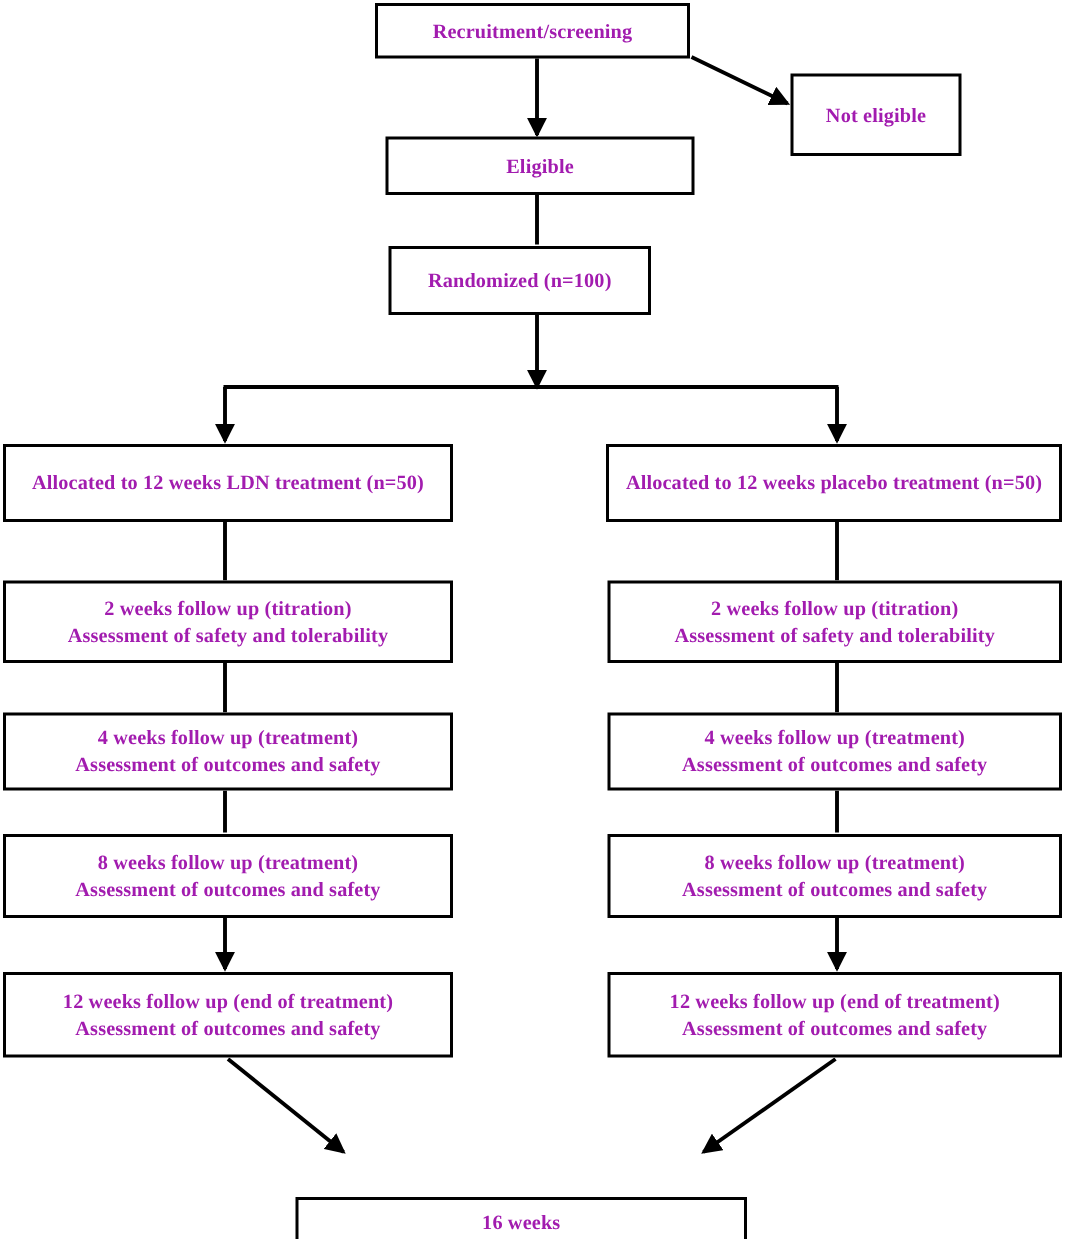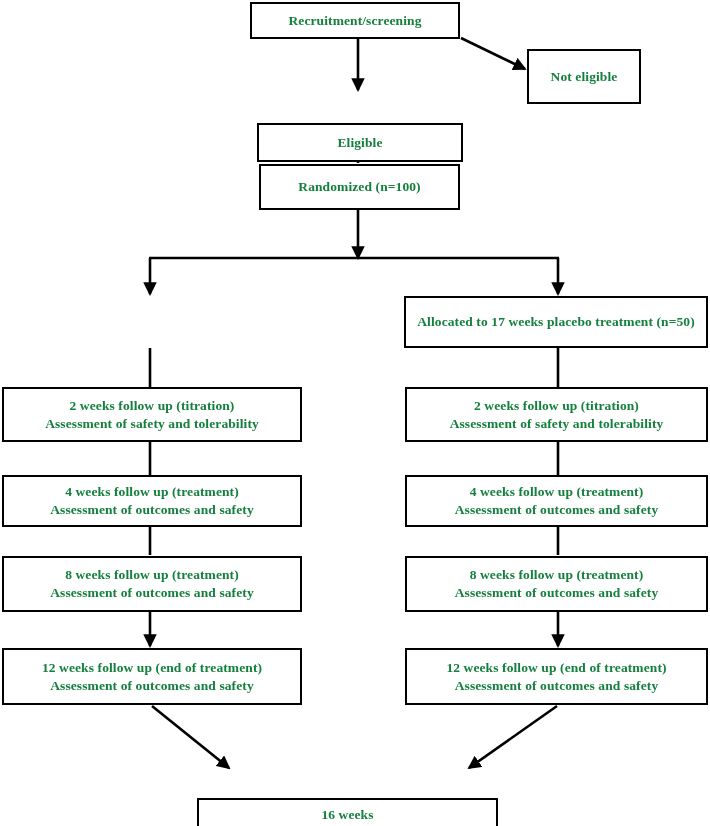--- a/index.html
+++ b/index.html
@@ -27,21 +27,21 @@
   .node {
     position: absolute;
     box-sizing: border-box;
     border: 2px solid #000000;
     background: #ffffff;
     display: flex;
     flex-direction: column;
     align-items: center;
     justify-content: center;
     text-align: center;
-    color: #15803d;
+    color: #a21caf;
     font-weight: bold;
     font-size: 13.5px;
     line-height: 18px;
     letter-spacing: 0.1px;
     z-index: 2;
   }
   .node .ln {
     display: block;
     white-space: nowrap;
   }
@@ -83,31 +83,34 @@
   </svg>
 
   <div class="node" style="left:250px; top:2px; width:210px; height:37px;">
     <span class="ln">Recruitment/screening</span>
   </div>
 
   <div class="node" style="left:527px; top:49px; width:114px; height:55px;">
     <span class="ln">Not eligible</span>
   </div>
 
-  <div class="node" style="left:257px; top:91px; width:206px; height:39px;margin-top:32px;">
+  <div class="node" style="left:257px; top:91px; width:206px; height:39px;">
     <span class="ln">Eligible</span>
   </div>
 
-  <div class="node" style="left:259px; top:164px; width:201px; height:46px;text-align:right;">
+  <div class="node" style="left:259px; top:164px; width:175px; height:46px;text-align:right;">
     <span class="ln">Randomized (n=100)</span>
   </div>
 
+  <div class="node" style="left:2px; top:296px; width:300px; height:52px;">
+    <span class="ln">Allocated to 12 weeks LDN treatment (n=50)</span>
+  </div>
 
   <div class="node" style="left:404px; top:296px; width:304px; height:52px;">
-    <span class="ln">Allocated to 17 weeks placebo treatment (n=50)</span>
+    <span class="ln">Allocated to 12 weeks placebo treatment (n=50)</span>
   </div>
 
   <div class="node" style="left:2px; top:387px; width:300px; height:55px;">
     <span class="ln">2 weeks follow up (titration)</span>
     <span class="ln">Assessment of safety and tolerability</span>
   </div>
 
   <div class="node" style="left:2px; top:475px; width:300px; height:52px;">
     <span class="ln">4 weeks follow up (treatment)</span>
     <span class="ln">Assessment of outcomes and safety</span>

